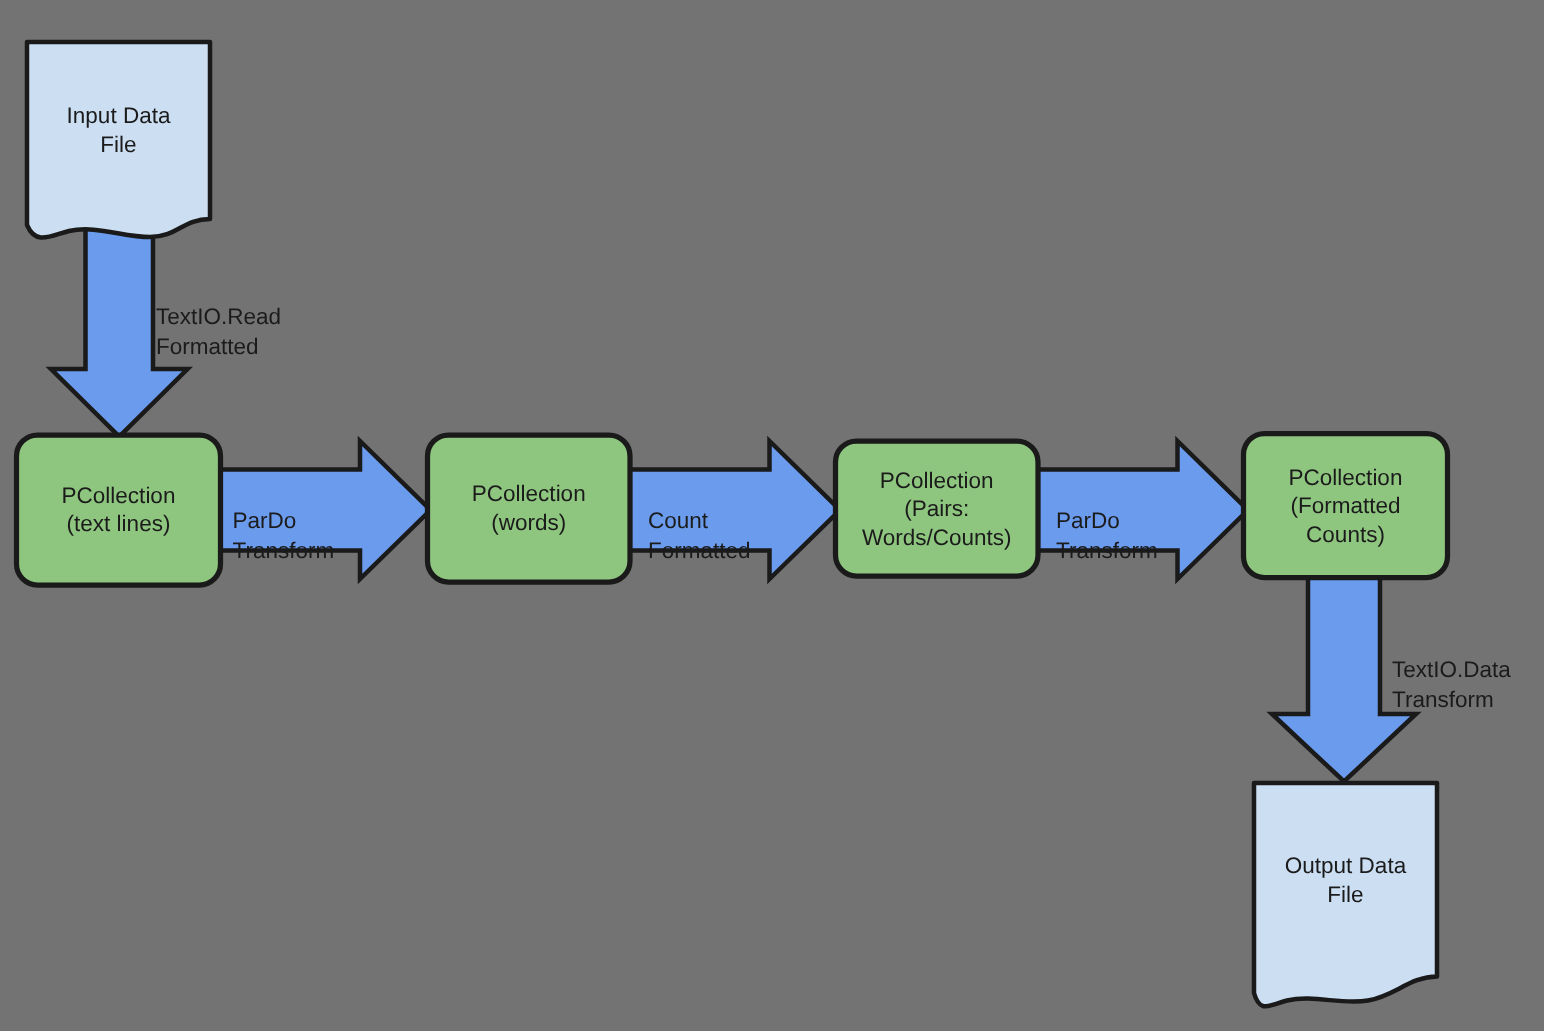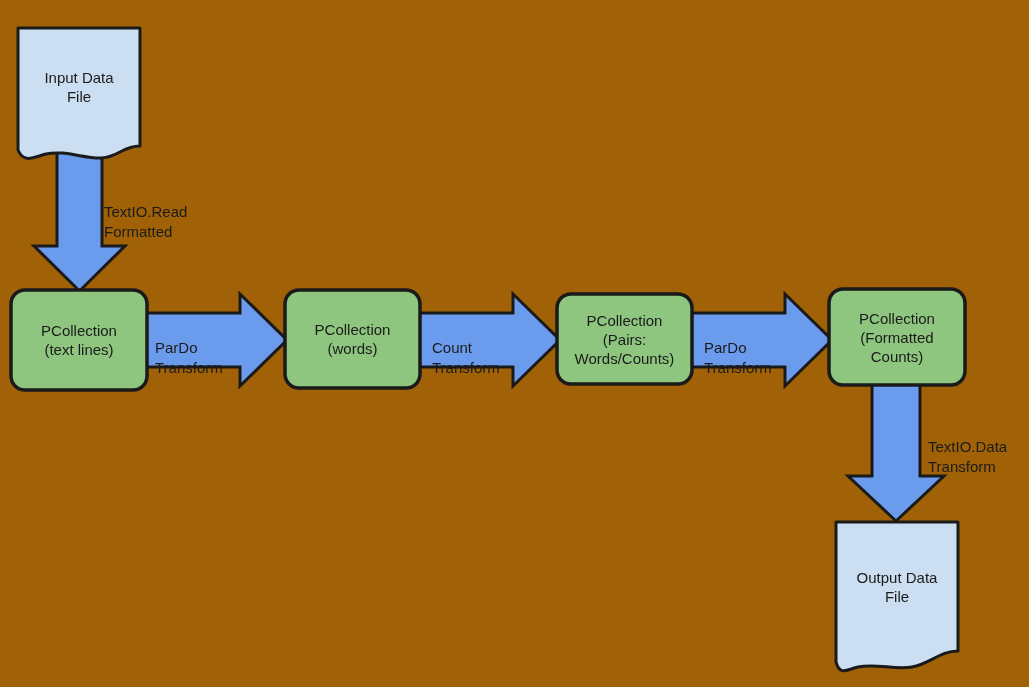--- a/index.html
+++ b/index.html
@@ -11,21 +11,21 @@
     width: 1029px;
     height: 687px;
     font-family: "Liberation Sans", sans-serif;
     -webkit-font-smoothing: antialiased;
   }
   #diagram-root {
     position: relative;
     width: 1029px;
     height: 687px;
     overflow: hidden;
-    background: #a16207;
+    background: #737373;
   }
   svg.layer {
     position: absolute;
     left: 0;
     top: 0;
     width: 1029px;
     height: 687px;
   }
   .node-label {
     position: absolute;
@@ -125,21 +125,21 @@
 Formatted</span>
   </div>
 
   <div class="edge-label" style="left:155px; top:318px;">
     <span>ParDo
 Transform</span>
   </div>
 
   <div class="edge-label" style="left:432px; top:318px;">
     <span>Count
-Transform</span>
+Formatted</span>
   </div>
 
   <div class="edge-label" style="left:704px; top:318px;">
     <span>ParDo
 Transform</span>
   </div>
 
   <div class="edge-label" style="left:928px; top:417px;">
     <span>TextIO.Data
 Transform</span>

